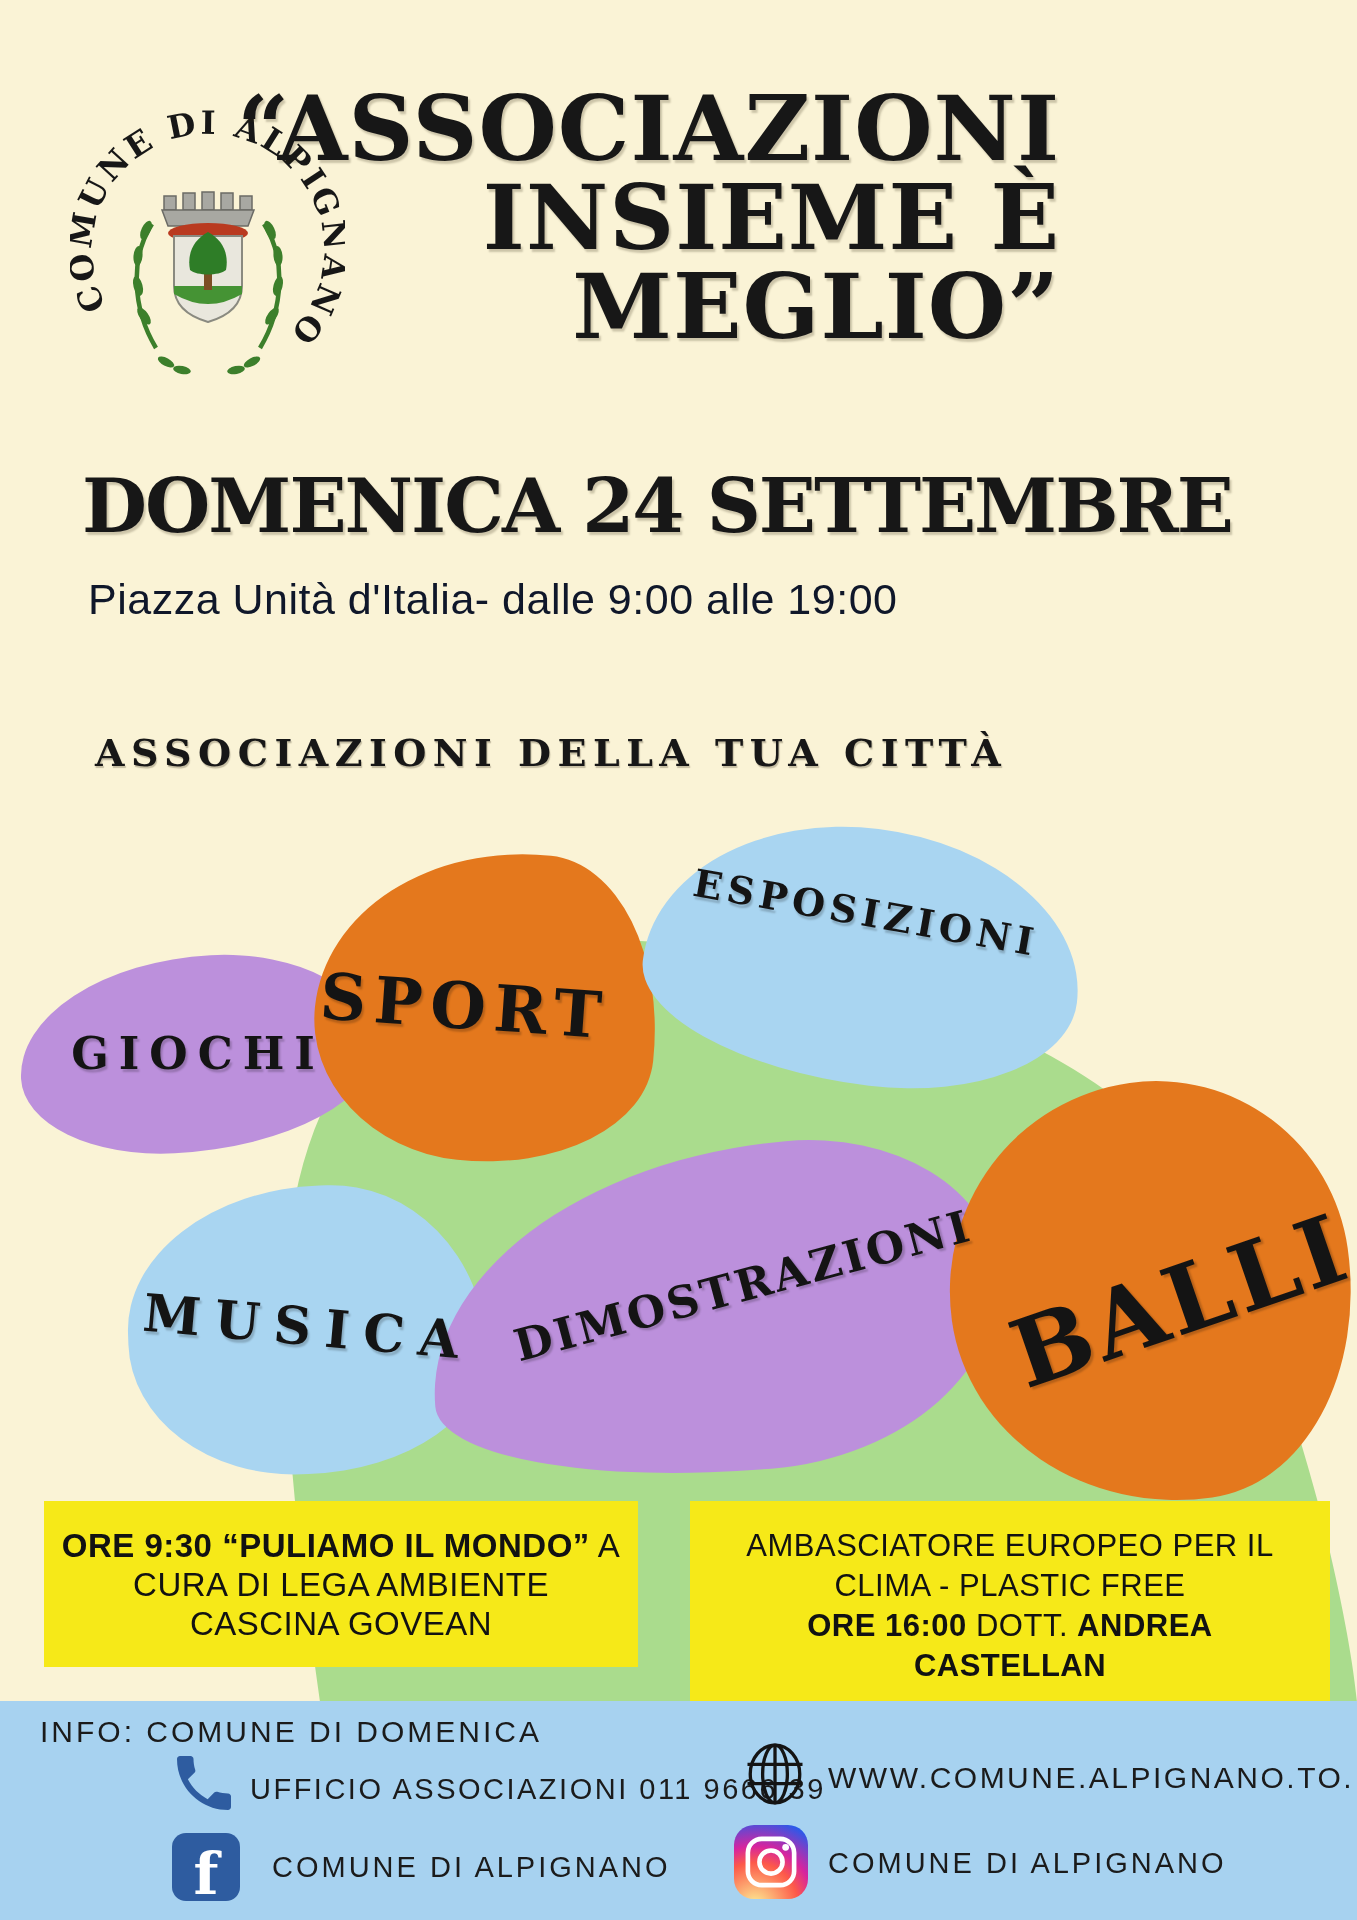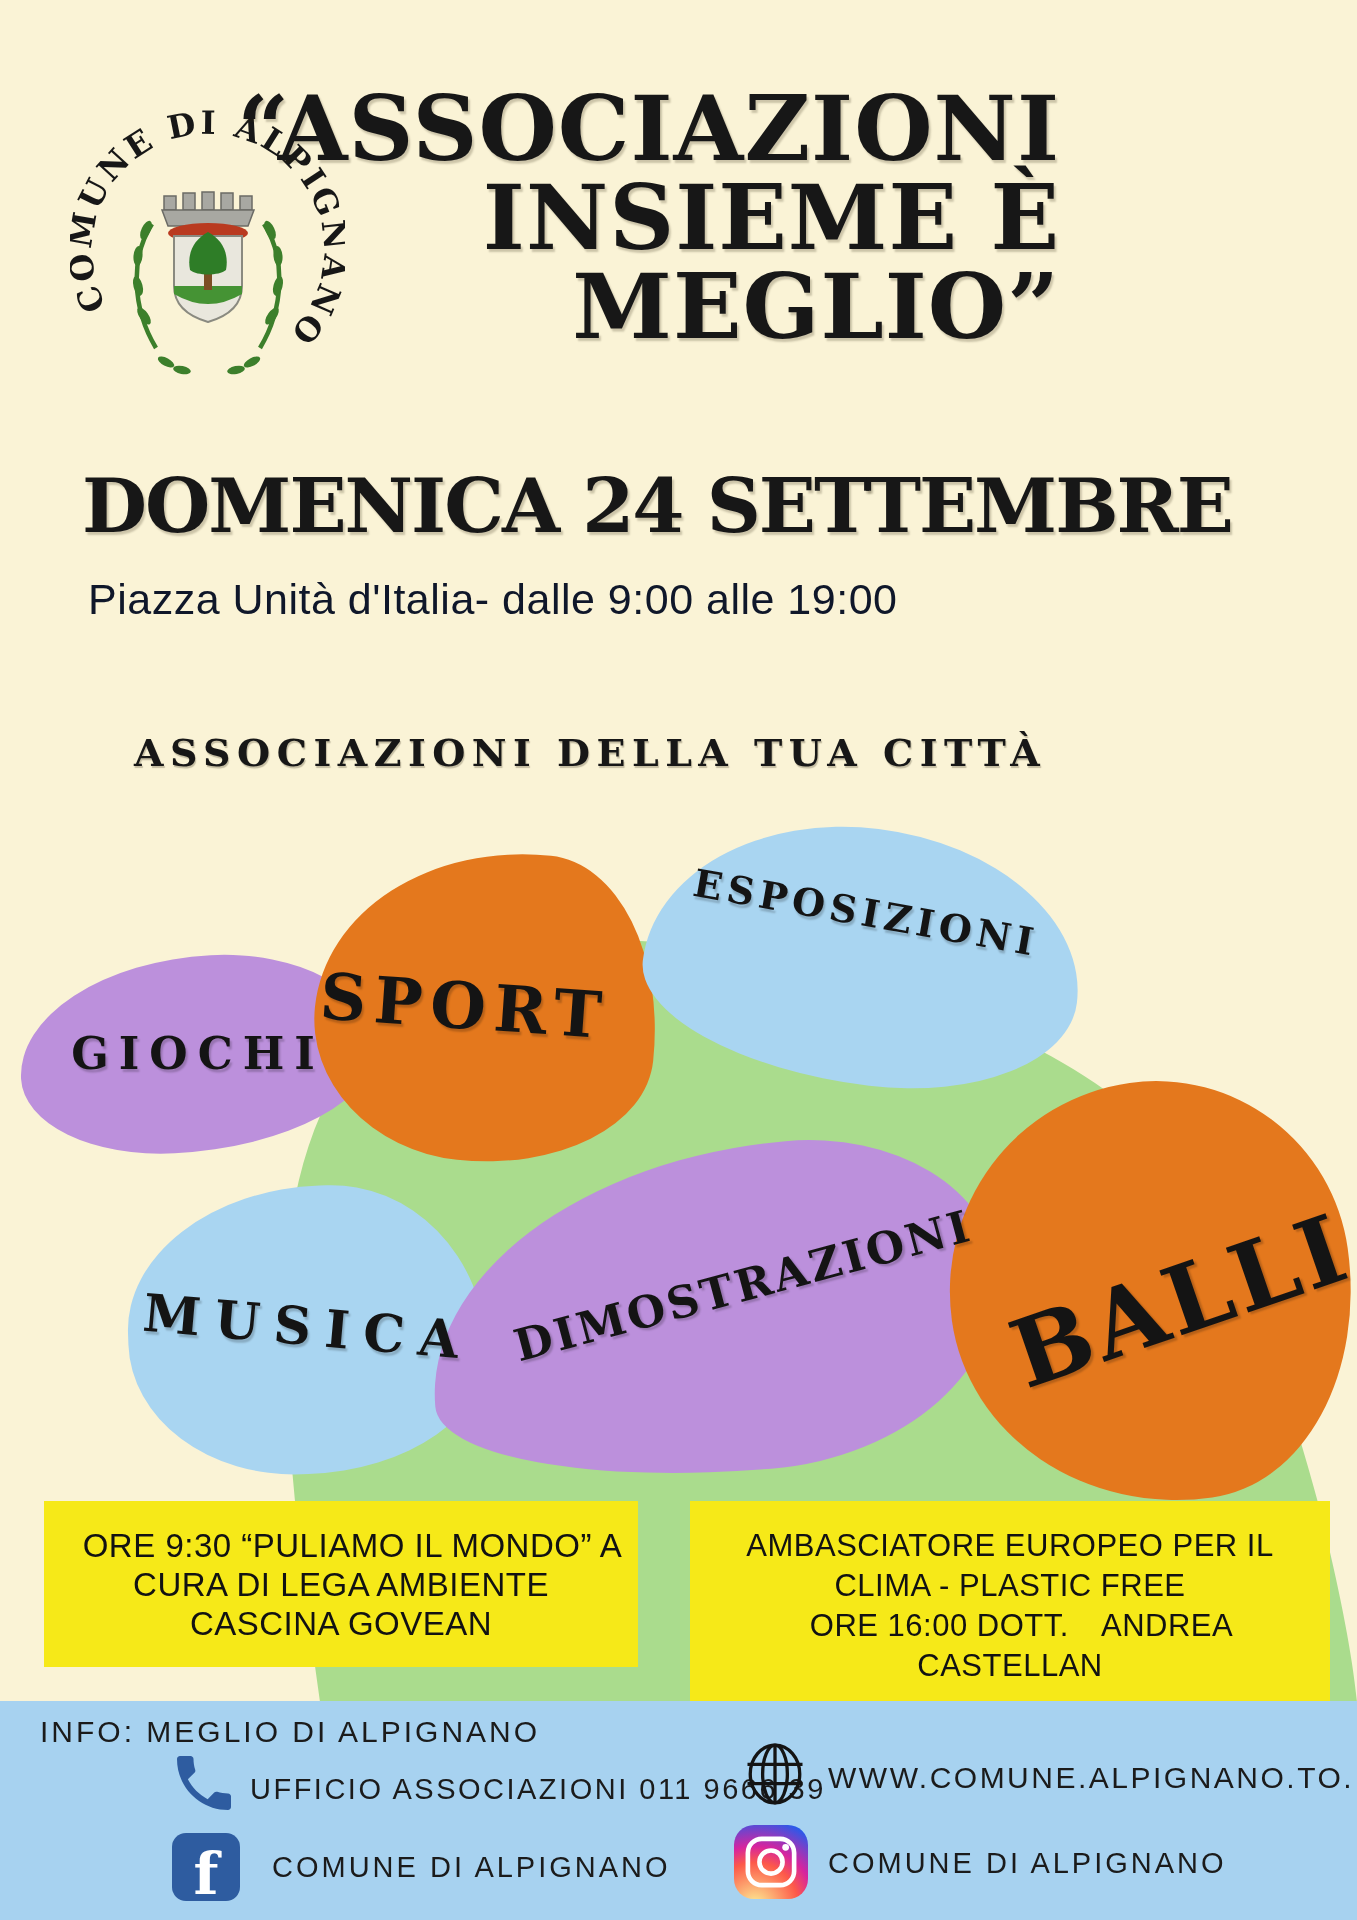--- a/index.html
+++ b/index.html
@@ -14,21 +14,21 @@
     font-family:"DejaVu Serif",serif;font-weight:bold;font-size:90px;line-height:89px;
     letter-spacing:1px;color:#171717;text-shadow:2px 3px 2px rgba(40,30,10,.22);}
   .date-heading{position:absolute;left:82px;top:462px;z-index:2;
     font-family:"DejaVu Serif",serif;font-weight:bold;font-size:75px;letter-spacing:-2px;
     color:#171717;text-shadow:2px 3px 2px rgba(40,30,10,.22);white-space:nowrap;}
   .location-line{position:absolute;left:88px;top:575px;z-index:2;
     font-size:43px;letter-spacing:0.5px;color:#0f172a;white-space:nowrap;}
   .invite-1,.invite-2{position:absolute;left:95px;z-index:2;white-space:nowrap;
     font-family:"DejaVu Serif",serif;font-weight:bold;font-size:38px;letter-spacing:6.5px;
     color:#171717;text-shadow:1px 2px 1px rgba(40,30,10,.25);}
-  .invite-1{top:666px;} .invite-2{top:730px;margin-left:39px;}
+  .invite-1{top:666px;} .invite-2{top:730px;}
 
   
   .stage-svg{position:absolute;left:0;top:0;z-index:1;}
   .blob{position:absolute;z-index:2;}
   .blob-label{position:absolute;z-index:3;text-align:center;white-space:nowrap;
     font-family:"DejaVu Serif",serif;font-weight:bold;color:#141414;
     text-shadow:2px 3px 2px rgba(0,0,0,.20);}
   .b-giochi{left:20px;top:956px;width:356px;height:196px;background:#BC90DC;
     border-radius:55% 45% 58% 42% / 58% 50% 50% 42%;transform:rotate(-3deg);}
   .b-sport{left:316px;top:850px;width:342px;height:312px;background:#E4781D;
@@ -48,21 +48,21 @@
   .l-dimostrazioni{left:478px;top:1260px;width:530px;font-size:44px;letter-spacing:3px;transform:rotate(-15deg);}
   .l-balli{left:990px;top:1246px;width:380px;font-size:94px;letter-spacing:4px;transform:rotate(-19deg);}
 
   
   .event-box{position:absolute;z-index:4;background:#F6E918;display:flex;
     align-items:center;justify-content:center;text-align:center;color:#121212;}
   .event-left{left:44px;top:1501px;width:594px;height:166px;}
   .event-right{left:690px;top:1501px;width:640px;height:210px;}
   .event-left p{margin:0;padding:0 14px;font-size:33px;line-height:39px;letter-spacing:0.5px;}
   .event-right p{margin:0;padding:0 18px;font-size:31px;line-height:40px;letter-spacing:0.5px;}
-  .ev-b{font-weight:normal;margin-left:23px;}
+  .ev-b{font-weight:bold;}
 
   
   .footer{position:absolute;left:0;top:1701px;width:1357px;height:219px;background:#A7D2F0;z-index:5;color:#1b1b1b;}
   .footer .info-label{position:absolute;left:40px;top:14px;font-size:30px;letter-spacing:3px;}
   .f-text{position:absolute;font-size:29px;letter-spacing:2.5px;white-space:nowrap;}
   .icon-box{position:absolute;}
   .fb-icon{left:172px;top:132px;width:68px;height:68px;background:#2E5CA0;border-radius:14px;
     display:flex;align-items:flex-end;justify-content:center;overflow:hidden;}
   .fb-icon span{font-family:"DejaVu Serif",serif;font-weight:bold;color:#fff;font-size:58px;line-height:54px;}
   .ig-icon{left:734px;top:124px;width:74px;height:74px;border-radius:20px;
@@ -162,21 +162,21 @@
 
   <div class="event-box event-left">
     <p><span class="ev-b">ORE 9:30 “PULIAMO IL MONDO”</span><span> A CURA DI LEGA AMBIENTE CASCINA GOVEAN</span></p>
   </div>
   <div class="event-box event-right">
     <p><span>AMBASCIATORE EUROPEO PER IL CLIMA - PLASTIC FREE</span><br>
        <span class="ev-b">ORE 16:00</span><span> DOTT. </span><span class="ev-b">ANDREA CASTELLAN</span></p>
   </div>
 
   <div class="footer">
-    <div class="info-label">INFO: MEGLIO DI ALPIGNANO</div>
+    <div class="info-label">INFO: COMUNE DI DOMENICA</div>
 
     <div class="icon-box" style="left:168px;top:46px;">
       <svg width="72" height="72" viewBox="0 0 24 24">
         <path fill="#2E5CA0" d="M6.62 10.79c1.44 2.83 3.76 5.15 6.59 6.59l2.2-2.2c.27-.27.67-.36 1.02-.24 1.12.37 2.33.57 3.57.57.55 0 1 .45 1 1V20c0 .55-.45 1-1 1-9.39 0-17-7.61-17-17 0-.55.45-1 1-1h3.5c.55 0 1 .45 1 1 0 1.25.2 2.45.57 3.57.11.35.03.74-.25 1.02l-2.2 2.2z"></path>
       </svg>
     </div>
     <div class="f-text" style="left:250px;top:72px;">UFFICIO ASSOCIAZIONI 011 9666 39</div>
 
     <div class="icon-box fb-icon">
         <span>f</span>

